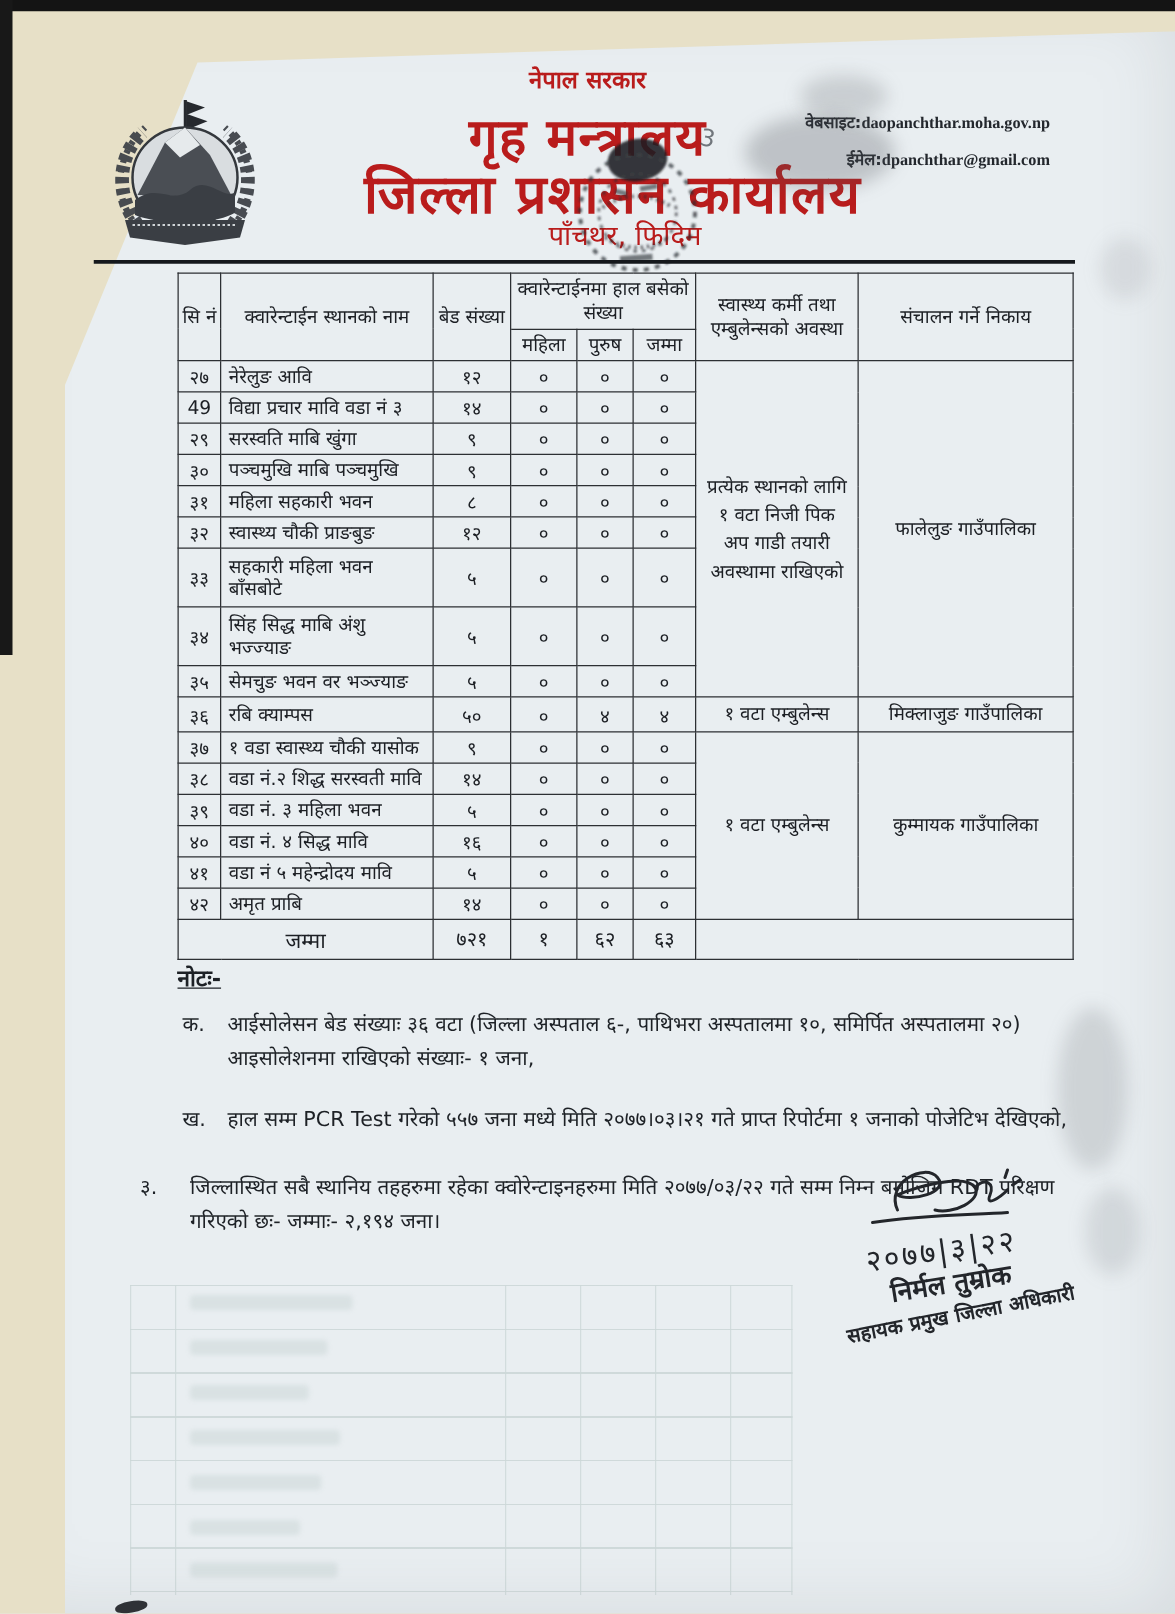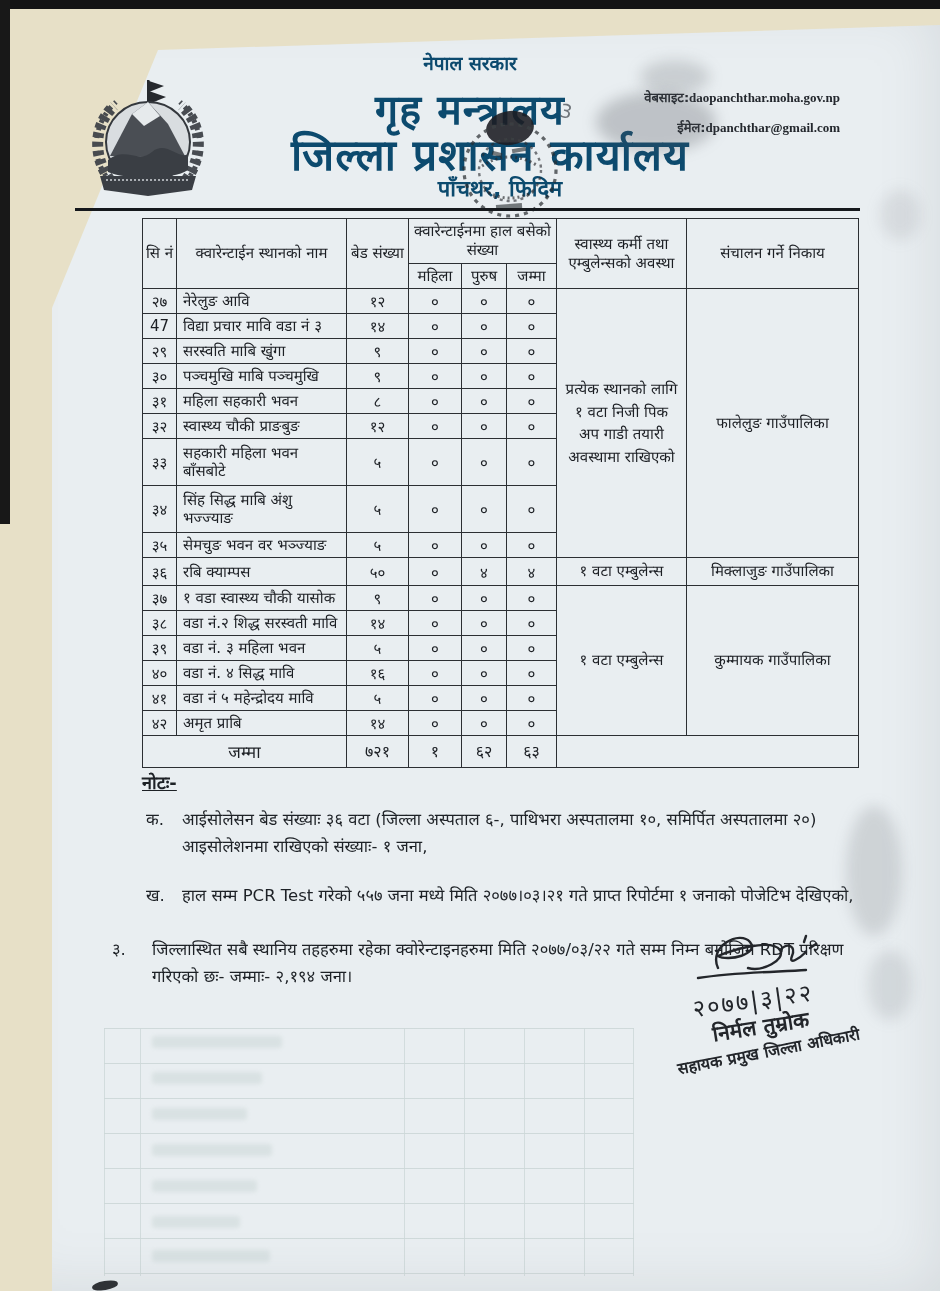--- a/index.html
+++ b/index.html
@@ -13,25 +13,25 @@
   
   #edge-top{left:0;top:0;width:940px;height:9px;background:#141414;}
   #edge-left{left:0;top:0;width:10px;height:524px;background:#181818;}
   
   #paper{
     left:0;top:0;width:940px;height:1291px;background:#e9eef1;
     clip-path:polygon(158px 50px, 940px 25px, 940px 1291px, 52px 1291px, 52px 308px);
     box-shadow:inset 0 0 60px rgba(120,130,135,.18);
   }
   
-  .hdr{color:#0c4a6e;text-align:center;}
+  .hdr{color:#b91c1c;text-align:center;}
   #gov-line{left:330px;top:50px;width:280px;font-size:19px;font-weight:bold;}
   #ministry-line{left:290px;top:80px;width:360px;font-size:41px;font-weight:bold;letter-spacing:1px;}
   #office-line{left:210px;top:124px;width:560px;font-size:43px;font-weight:bold;letter-spacing:1px;}
-  #district-line{left:360px;top:172px;width:280px;font-size:22px;font-weight:bold;}
+  #district-line{left:360px;top:172px;width:280px;font-size:22px;font-weight:normal;}
   #contact{right:100px;top:82px;text-align:right;line-height:1.9;}
   #contact .lab{font-weight:bold;font-size:13px;color:#23272d;}
   #contact .val{font-family:"Liberation Serif",serif;font-weight:bold;font-size:13px;color:#23272d;}
   #rule{left:75px;top:208px;width:785px;height:3px;background:#15181c;}
   
   #qtable{left:142px;top:218px;}
   table{border-collapse:collapse;table-layout:fixed;width:716px;}
   th,td{border:1.4px solid #2c2f33;color:#1c1f24;padding:1px 3px;vertical-align:middle;}
   th{font-weight:normal;font-size:15px;text-align:center;line-height:1.25;padding:3px 2px;}
   td{font-size:15px;height:22px;}
@@ -161,21 +161,21 @@
         <td class="c-sn">२७</td>
         <td class="c-name">नेरेलुङ आवि</td>
         <td class="c-num">१२</td>
         <td class="c-num">०</td>
         <td class="c-num">०</td>
         <td class="c-num">०</td>
         <td class="c-merge" rowspan="9">प्रत्येक स्थानको लागि १ वटा निजी पिक अप गाडी तयारी अवस्थामा राखिएको</td>
         <td class="c-merge" rowspan="9">फालेलुङ गाउँपालिका</td>
       </tr>
       <tr>
-        <td class="c-sn">47</td>
+        <td class="c-sn">49</td>
         <td class="c-name">विद्या प्रचार मावि वडा नं ३</td>
         <td class="c-num">१४</td>
         <td class="c-num">०</td>
         <td class="c-num">०</td>
         <td class="c-num">०</td>
       </tr>
       <tr>
         <td class="c-sn">२९</td>
         <td class="c-name">सरस्वति माबि खुंगा</td>
         <td class="c-num">९</td>

